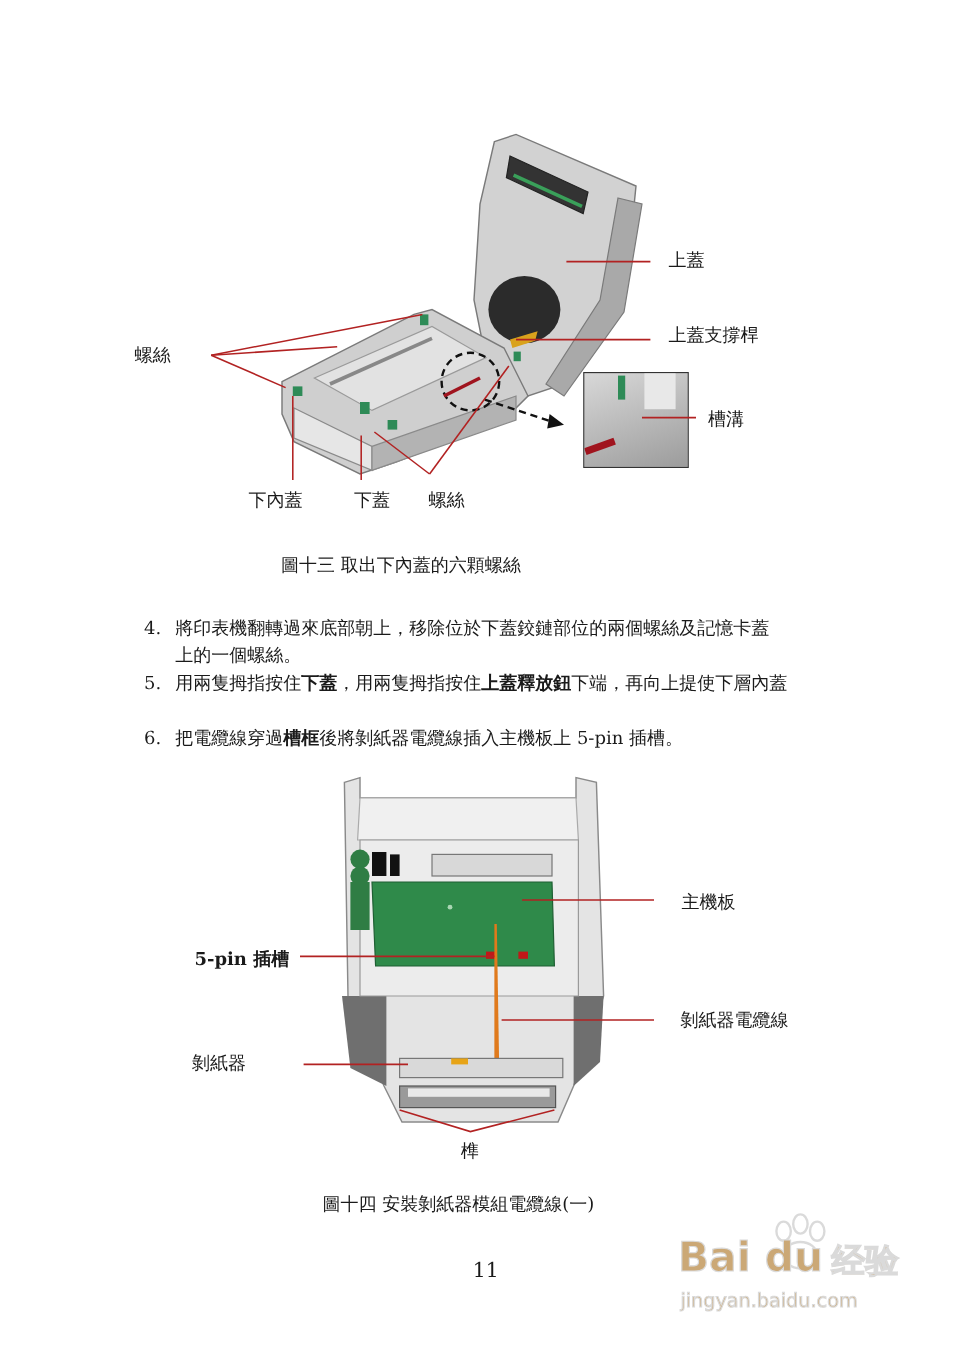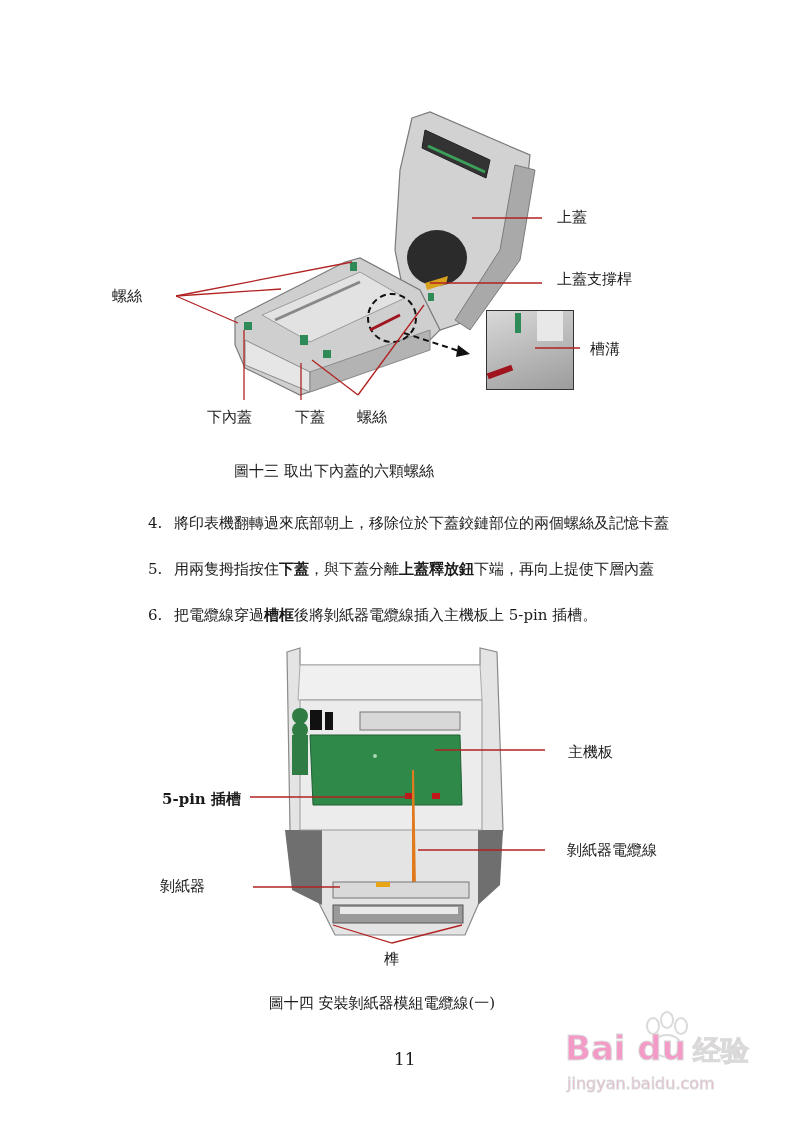--- a/index.html
+++ b/index.html
@@ -1,28 +1,28 @@
 <!DOCTYPE html>
 <html><head>
 <meta charset="utf-8">
 <style>
   html, body { margin: 0; padding: 0; background: #ffffff; }
   body { width: 800px; height: 1131px; position: relative; overflow: hidden;
          font-family: "DejaVu Serif", "Liberation Serif", serif; color: #1a1a1a; }
   .abs { position: absolute; }
   .label { position: absolute; font-size: 15px; white-space: nowrap; }
   .caption { position: absolute; font-size: 15px; white-space: nowrap; width: 668px; text-align: center; left: 0; }
-  .para { position: absolute; left: 120px; font-size: 15px; line-height: 23px; width: 570px; margin-left: 28px; }
+  .para { position: absolute; left: 120px; font-size: 15px; line-height: 23px; width: 570px; }
   .para .num { display: inline-block; width: 26px; }
   .para .cont { padding-left: 26px; display: block; }
   .para b { font-weight: bold; }
   .pageno { position: absolute; left: 394px; top: 1049px; font-size: 17px; }
   svg { position: absolute; overflow: visible; }
   .watermark { position: absolute; left: 565px; top: 1010px; width: 200px; height: 90px; opacity: 0.55; }
-  .wm-text { position: absolute; font-family: "DejaVu Sans", sans-serif; color: #ec4899; -webkit-text-stroke: 1px #bdbdbd; }
+  .wm-text { position: absolute; font-family: "DejaVu Sans", sans-serif; color: #a16207; -webkit-text-stroke: 1px #bdbdbd; }
 </style>
 </head>
 <body>
 
 <div>
 
   <svg width="800" height="460" style="left:0;top:0">
 
     <path d="M412,118 L430,112 L530,155 L528,175 L508,255 L470,320 L440,330 L405,300 L395,250 L400,170 Z" fill="#d2d2d2" stroke="#7a7a7a" stroke-width="1.2"></path>
     <path d="M515,165 L535,170 L520,260 L470,330 L455,320 L500,250 Z" fill="#a9a9a9" stroke="#7a7a7a" stroke-width="1"></path>
@@ -81,23 +81,24 @@
   <span class="label" style="left:207px;top:408px;">下內蓋</span>
   <span class="label" style="left:295px;top:408px;">下蓋</span>
   <span class="label" style="left:357px;top:408px;">螺絲</span>
 
   <div class="caption" style="top:462px;">圖十三  取出下內蓋的六顆螺絲</div>
 </div>
 
 <div>
   <div class="para" style="top:512px;">
     <span class="num">4.</span><span>將印表機翻轉過來底部朝上，移除位於下蓋鉸鏈部位的兩個螺絲及記憶卡蓋</span>
+    <span class="cont">上的一個螺絲。</span>
   </div>
   <div class="para" style="top:558px;">
-    <span class="num">5.</span><span>用兩隻拇指按住</span><b>下蓋</b><span>，與下蓋分離</span><b>上蓋釋放鈕</b><span>下端，再向上提使下層內蓋</span>
+    <span class="num">5.</span><span>用兩隻拇指按住</span><b>下蓋</b><span>，用兩隻拇指按住</span><b>上蓋釋放鈕</b><span>下端，再向上提使下層內蓋</span>
   </div>
   <div class="para" style="top:604px;">
     <span class="num">6.</span><span>把電纜線穿過</span><b>槽框</b><span>後將剝紙器電纜線插入主機板上 5-pin  插槽。</span>
   </div>
 </div>
 
 <div>
   <svg width="800" height="1131" style="left:0;top:0">
 
     <path d="M287,652 L300,648 L300,665 L480,665 L480,648 L497,652 L503,830 L478,905 L465,935 L335,935 L320,905 L290,830 Z" fill="#e4e4e4" stroke="#8a8a8a" stroke-width="1.2"></path>

